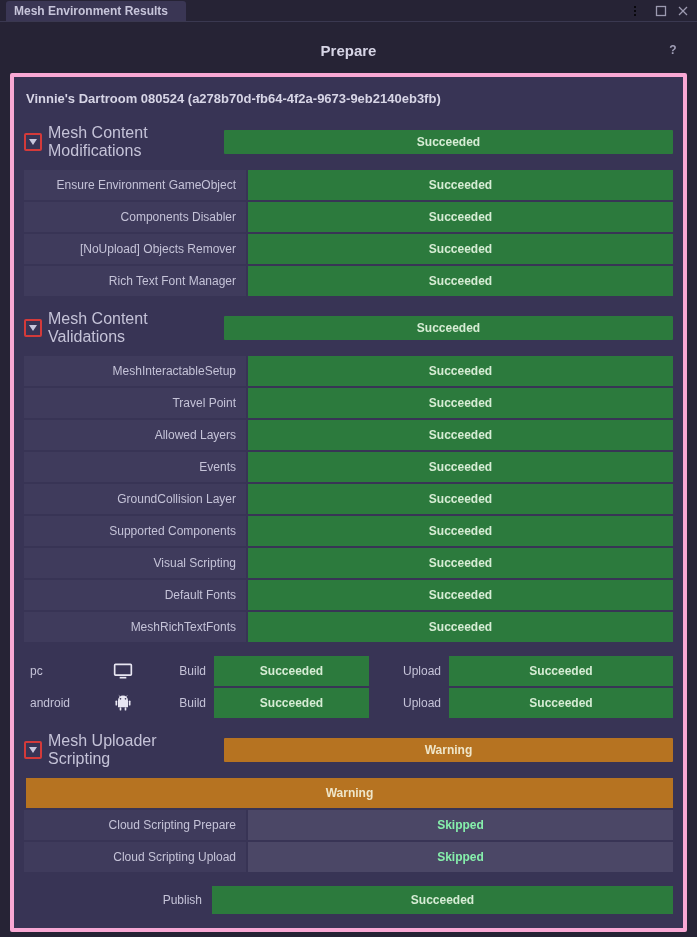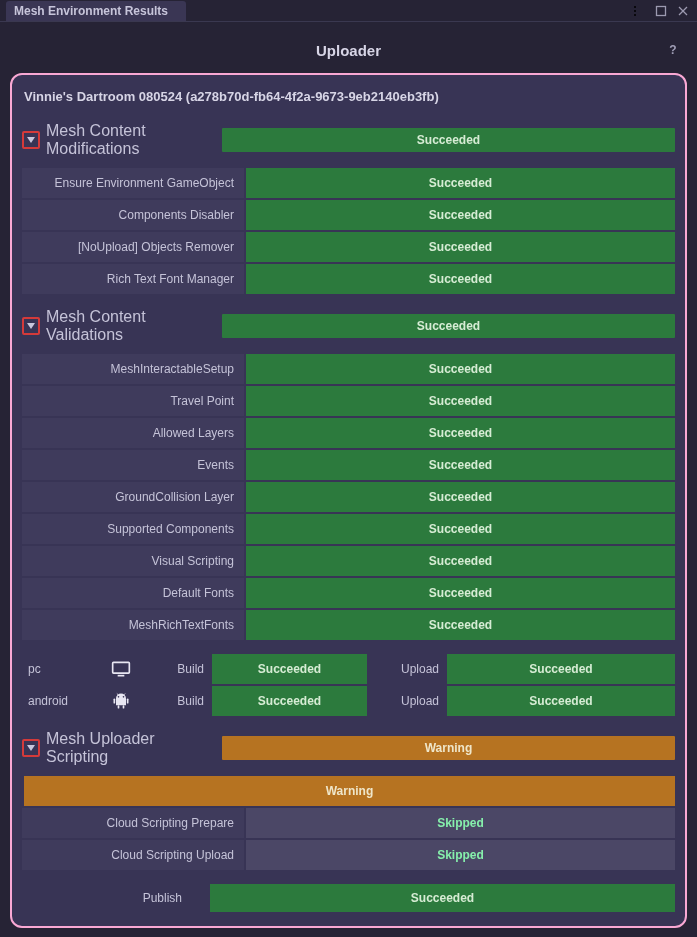--- a/index.html
+++ b/index.html
@@ -47,22 +47,22 @@
   }
   .help {
     position: absolute;
     right: 6px; top: 0;
     width: 16px; height: 16px; border-radius: 50%;
     display:inline-flex; align-items:center; justify-content:center;
     color:#a09eb6; font-weight:700; font-size:12px;
     cursor:pointer;
   }
   .box {
-    border: 2px solid #f9a8d4;
-    border-radius: 12px;
+    border: 4px solid #f9a8d4;
+    border-radius: 2px;
     padding: 12px 10px 14px 10px;
     background: #383455;
   }
   .env-title {
     color: #d7d5e6;
     font-weight: 600;
     font-size: 13px;
     margin-bottom: 10px;
     padding: 2px 2px 8px 2px;
   }
@@ -140,21 +140,21 @@
   .plat-gap { flex: 0 0 12px; }
   .plat-label-cell2 { flex: 0 0 68px; display:flex; align-items:center; justify-content:flex-end; padding-right:8px; color:#c5c3d8; }
   .plat-status2 { flex: 1; display:flex; align-items:center; justify-content:center; font-weight:700; }
   .plat-status2.succeeded { background:#2c7a3d; color:#d6ecd4; }
   
   .publish-row {
     display:flex; align-items:stretch; height:28px; margin-top:12px;
   }
   .publish-label {
     flex: 0 0 188px;
-    display:flex; align-items:center; justify-content:flex-end; padding-right:28px;
+    display:flex; align-items:center; justify-content:flex-end; padding-right:10px;
     color:#c5c3d8;
   }
   .publish-status { flex:1; display:flex; align-items:center; justify-content:center; font-weight:700; }
   .publish-status.succeeded { background:#2c7a3d; color:#d6ecd4; }
   
   .close-btn {
     margin-top: 12px;
     height: 22px;
     background: #4b4766;
     color: #d3d1e2;
@@ -186,21 +186,21 @@
     <svg viewBox="0 0 12 12">
         <line x1="2" y1="2" x2="10" y2="10" stroke="#9c9ab0" stroke-width="1.3"></line>
         <line x1="10" y1="2" x2="2" y2="10" stroke="#9c9ab0" stroke-width="1.3"></line>
       </svg>
   </span>
 </div>
 
 <div class="results-area">
 
   <div class="results-header">
-    <span>Uploader</span>
+    <span>Prepare</span>
     <span class="help">?</span>
   </div>
 
   <div class="box">
 
     <div class="env-title">Vinnie's Dartroom 080524 (a278b70d-fb64-4f2a-9673-9eb2140eb3fb)</div>
 
     <div class="section-head">
       <span class="disclosure">
         <svg viewBox="0 0 10 10">

